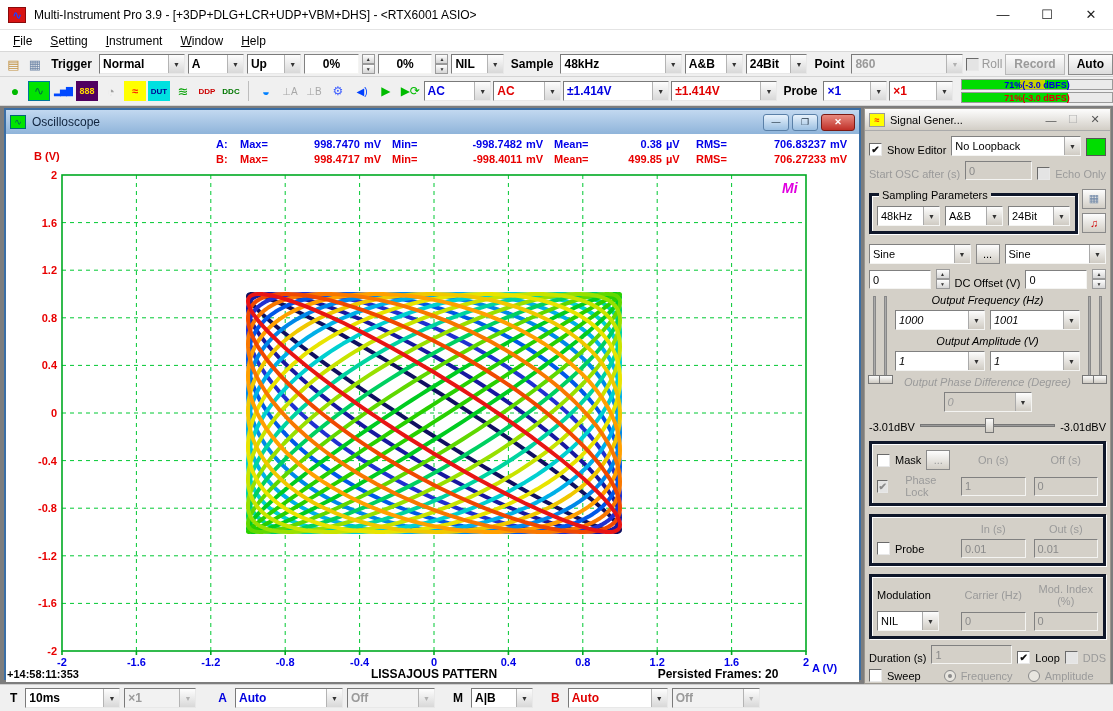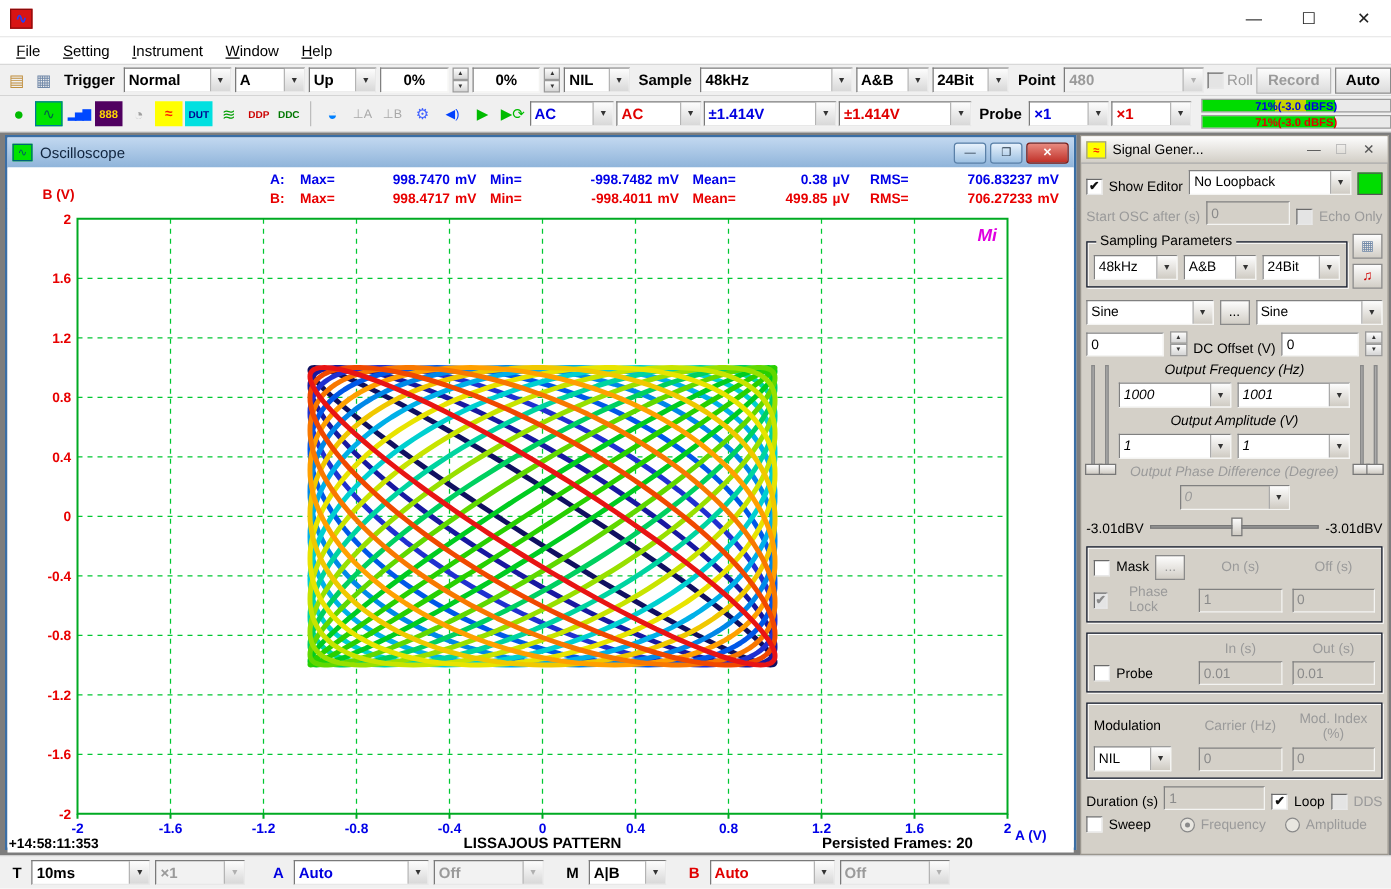--- a/index.html
+++ b/index.html
@@ -96,21 +96,21 @@
   .sig-tbtn { width:22px; text-align:center; color:#555; font-size:11px; }
   .sig-tbtn.gray { color:#b0b0b0; }
   .sig-body { padding:5px 4px 0 4px; position:relative; }
   .row { display:flex; align-items:flex-end; gap:5px; margin-bottom:5px; }
   .inp { height:19px; background:#fff; border:1px solid; border-color:#808080 #f4f4f2 #f4f4f2 #808080; padding:0 3px; display:flex; align-items:center; }
   .inp.dis { background:#d4d0c8; color:#8a8a8a; }
   .pcombo { display:inline-flex; align-items:center; height:20px; background:#fff; border:1px solid; border-color:#808080 #f4f4f2 #f4f4f2 #808080; }
   .pcombo .cv { padding:0 3px; flex:1; white-space:nowrap; overflow:hidden; }
   .pcombo .carr { width:16px; align-self:stretch; background:linear-gradient(#fdfdfd,#cfcbc3); border-left:1px solid #aaa; display:flex; align-items:center; justify-content:center; font-size:7px; color:#333; }
   .pcombo.dis { background:#d4d0c8; } .pcombo.dis .cv { color:#9a9a9a; }
-  .group { border:1px solid #0f172a; box-shadow:inset 1px 1px 0 #fff, 1px 1px 0 #fff; position:relative; padding:10px 5px 5px 5px; margin:8px 0 6px 0; }
+  .group { border:3px solid #0f172a; box-shadow:inset 1px 1px 0 #fff, 1px 1px 0 #fff; position:relative; padding:10px 5px 5px 5px; margin:8px 0 6px 0; }
   .group-legend { position:absolute; top:-7px; left:7px; background:#d4d0c8; padding:0 3px; }
   .clab { text-align:center; margin:2px 0 4px 0; }
   .smallbtn { width:24px; height:20px; background:linear-gradient(#fdfdfd,#d2cec6); border:1px solid #8a8a8a; display:flex; align-items:center; justify-content:center; }
   .greenbtn { width:20px; height:18px; background:#00dd00; border:1px solid #555; }
   .radio { width:12px; height:12px; border-radius:50%; background:#e8e6e0; border:1px solid #8a8a8a; position:relative; }
   .radio.sel::after { content:""; position:absolute; left:3px; top:3px; width:4px; height:4px; border-radius:50%; background:#8a8a8a; }
   .mid-zone { position:relative; padding:0 26px;font-style:italic; }
   .vtrack { position:absolute; top:2px; bottom:34px; width:3px; background:#aaa; border:1px solid #888; }
   .vhandle { position:absolute; bottom:28px; width:14px; height:9px; background:linear-gradient(#fbfbfb,#cfcbc3); border:1px solid #777; }
   .hslider { flex:1; height:16px; position:relative; }
@@ -126,20 +126,21 @@
 
   .w56{width:56px}.w62{width:62px}.w66{width:66px}.w70{width:70px}.w72{width:72px}.w88{width:88px}
   .w92{width:92px}.w95{width:95px}.w100{width:100px}.w108{width:108px}.w110{width:110px}
   .w120{width:120px}.w130{width:130px}.w58{width:58px}.w60{width:60px}
 </style>
 </head>
 <body>
 
 <div class="titlebar">
   <span class="app-icon">∿</span>
+  <span class="app-title">Multi-Instrument Pro 3.9   -   [+3DP+DLG+LCR+UDP+VBM+DHS]   -   &lt;RTX6001 ASIO&gt;</span>
   <span class="win-btns">
     <span class="win-btn">—</span>
     <span class="win-btn">☐</span>
     <span class="win-btn">✕</span>
   </span>
 </div>
 
 <div class="menubar">
   <span class="menu-item">File</span>
   <span class="menu-item">Setting</span>
@@ -186,21 +187,21 @@
   <span class="combo w62">
       <span class="cv">A&amp;B</span>
       <span class="carr">▼</span>
     </span>
   <span class="combo w66">
       <span class="cv">24Bit</span>
       <span class="carr">▼</span>
     </span>
   <span class="tb-label">Point</span>
   <span class="combo w120 dis">
-      <span class="cv">480</span>
+      <span class="cv">860</span>
       <span class="carr">▼</span>
     </span>
   <span class="cbx dis"></span>
   <span class="dislab">Roll</span>
   <span class="tb-btn dis">Record</span>
   <span class="tb-btn">Auto</span>
 </div>
 
 <div class="tb tb2">
   <span class="tbi i-record">●</span>

